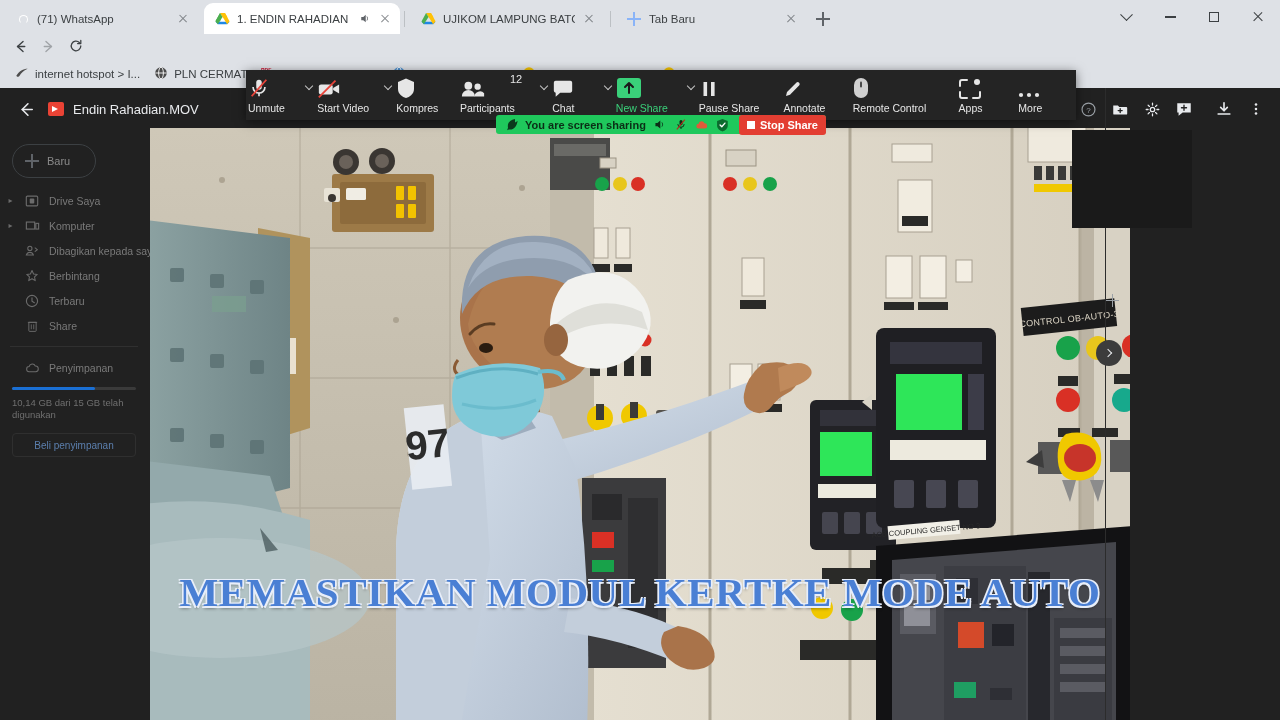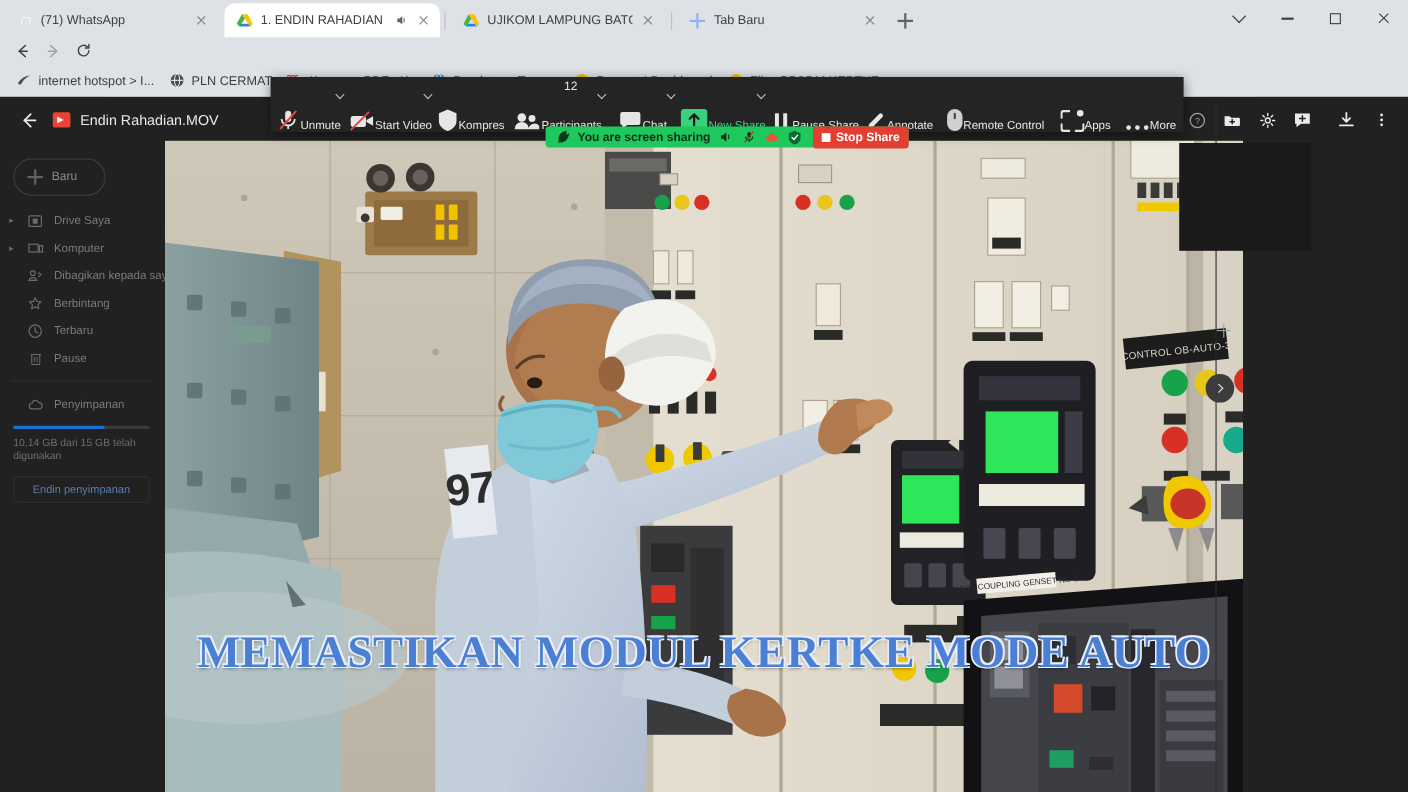--- a/index.html
+++ b/index.html
@@ -146,21 +146,21 @@
                  -1.5px 1.5px 0 #e8eef9, 0 2.5px 3px rgba(0,0,0,.35);
     white-space:nowrap;
   }
 
   
   .zoombar {
     position:absolute; left:246px; top:70px; width:830px; height:50px;
     background:#242424; display:flex; align-items:stretch;
     box-shadow:0 2px 10px rgba(0,0,0,.5);
   }
-  .zi { position:relative; display:flex; flex-direction:row; align-items:flex-end;
+  .zi { position:relative; display:flex; flex-direction:column; align-items:flex-start;
         justify-content:center; padding:0 2px; }
   .zi .zicon { height:23px; display:flex; align-items:flex-end; justify-content:center; position:relative; }
   .zi .zlabel { font-size:10.5px; color:#e6e6e6; margin-top:3px; white-space:nowrap; }
   .zi.green .zlabel { color:#3ad17a; }
   .zcaret { position:absolute; right:3px; top:13px; width:6px; height:6px;
             border-right:1.4px solid #c4c4c4; border-bottom:1.4px solid #c4c4c4;
             transform:rotate(45deg); }
   .pcount { position:absolute; top:3px; left:52px; font-size:11px; color:#e6e6e6; }
 
   
@@ -522,41 +522,41 @@
       </div>
       <div class="dv-item">
         <span class="caret"></span>
         <span class="ic">
           <svg width="13" height="14" viewBox="0 0 16 16">
               <path d="M3.5 3.5h9v10.2a.9.9 0 0 1-.9.9H4.4a.9.9 0 0 1-.9-.9z" stroke="#6b6b6b" stroke-width="1.2" fill="none"></path>
               <path d="M6.5 6v6M9.5 6v6" stroke="#6b6b6b" stroke-width="1.1"></path>
               <path d="M2.3 3.5h11.4" stroke="#6b6b6b" stroke-width="1.2"></path>
             </svg>
         </span>
-        <span class="lbl">Pause</span>
+        <span class="lbl">Share</span>
       </div>
     </div>
 
     <div class="dv-div"></div>
 
     <div class="dv-item">
       <span class="caret"></span>
       <span class="ic">
         <svg width="15" height="14" viewBox="0 0 16 16">
             <path d="M4.3 12.2a2.9 2.9 0 0 1-.2-5.8 3.7 3.7 0 0 1 7.1-.6 2.6 2.6 0 0 1 .4 6.4z" stroke="#6b6b6b" stroke-width="1.2" fill="none"></path>
           </svg>
       </span>
       <span class="lbl">Penyimpanan</span>
     </div>
 
     <div class="dv-bar">
         <i></i>
       </div>
     <div class="dv-quota">10,14 GB dari 15 GB telah digunakan</div>
-    <div class="dv-buy">Endin penyimpanan</div>
+    <div class="dv-buy">Beli penyimpanan</div>
   </div>
 
   <div class="stage">
     <div class="video">
       <svg width="980" height="640" viewBox="0 0 980 640" style="display:block;">
         <defs>
           <linearGradient id="wallg" x1="0" y1="0" x2="0" y2="1">
             <stop offset="0" stop-color="#cfc8b8"></stop>
               <stop offset="1" stop-color="#b9b2a2"></stop>
           </linearGradient>

